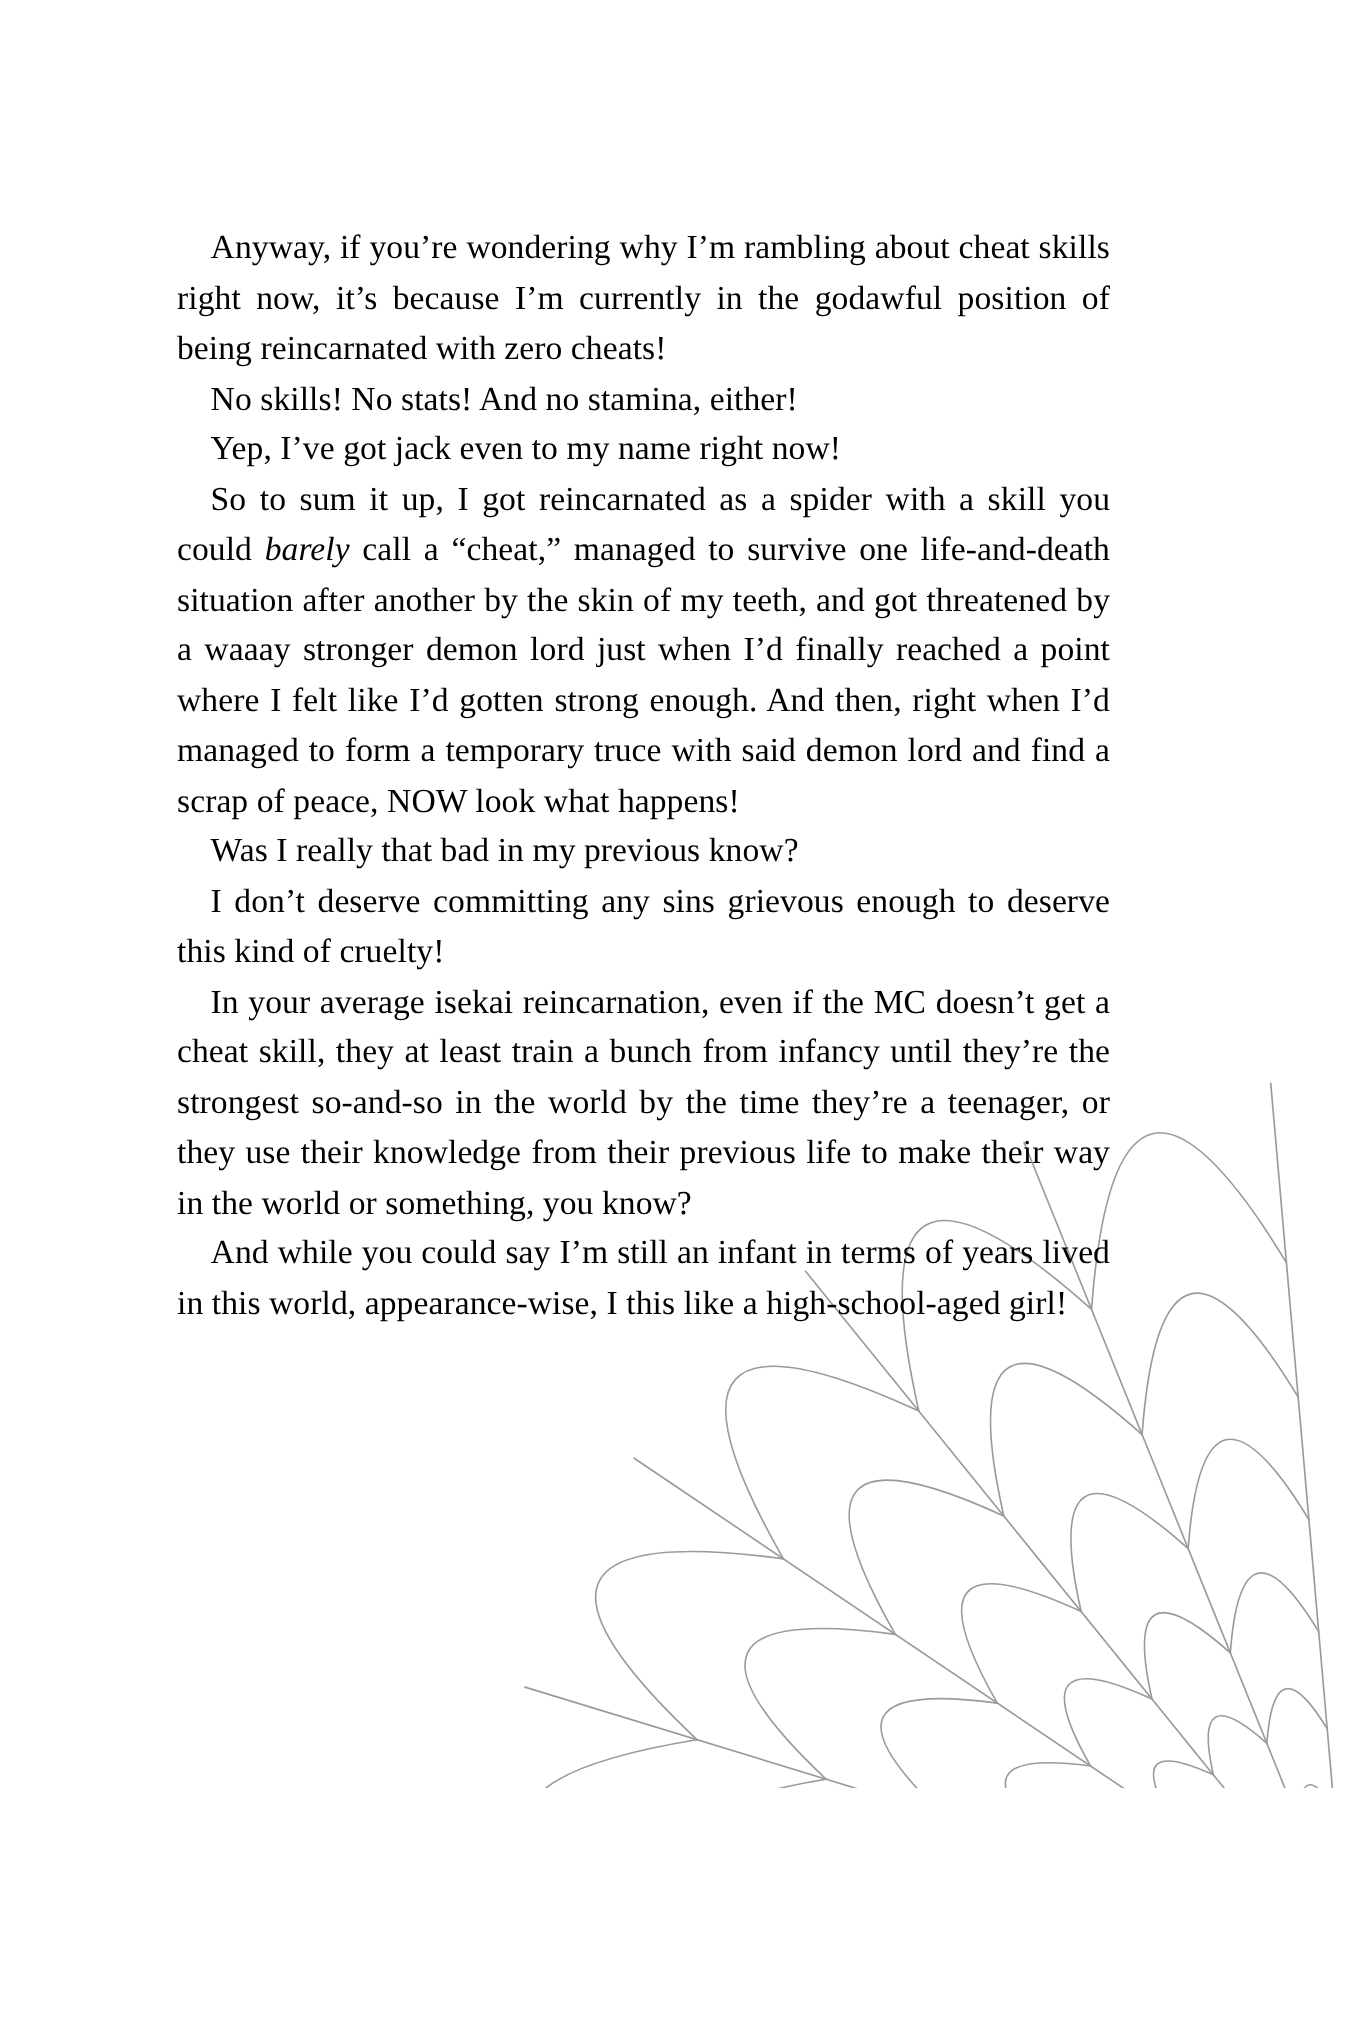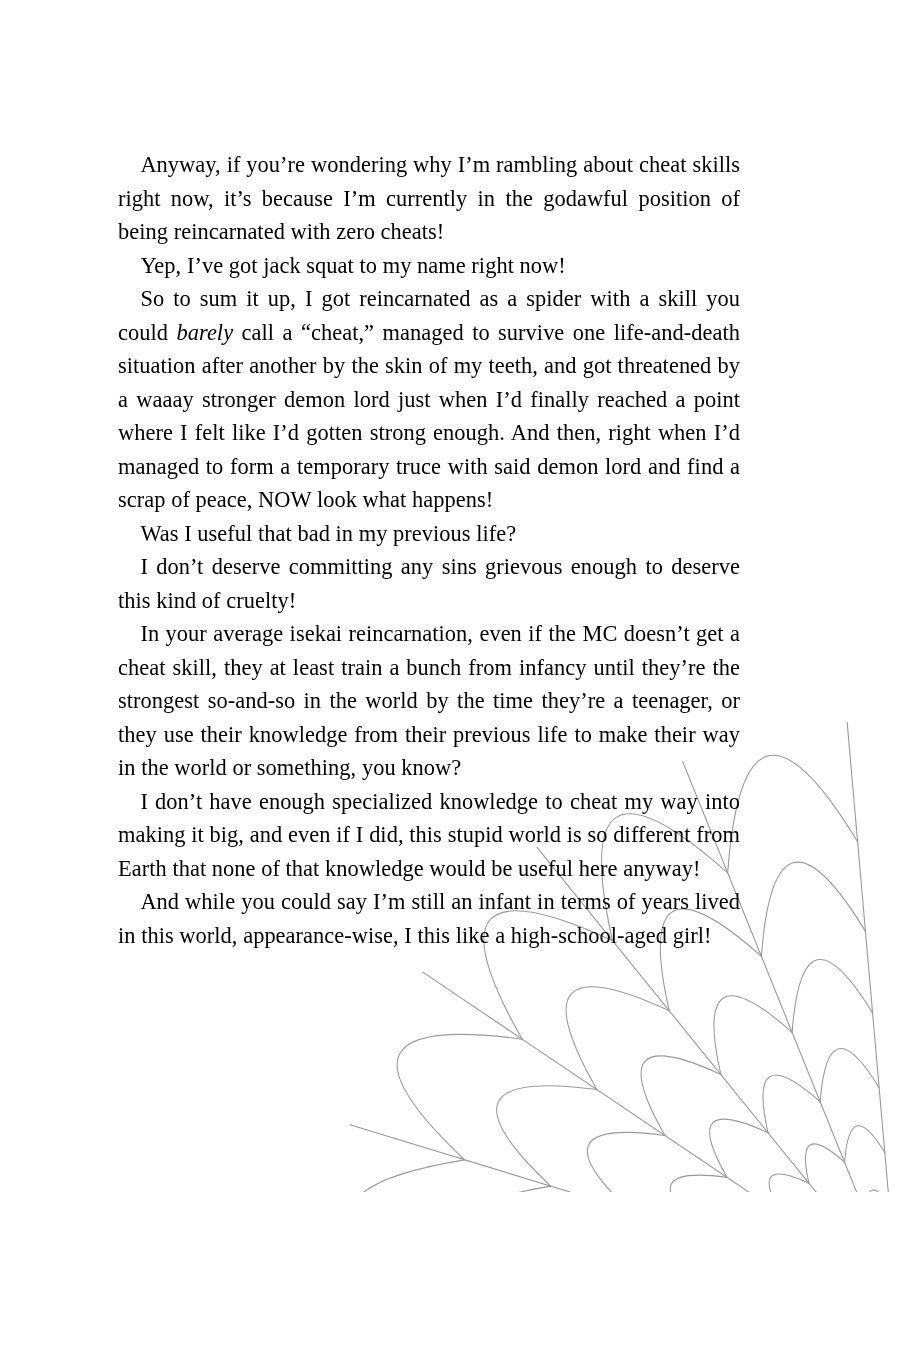--- a/index.html
+++ b/index.html
@@ -97,22 +97,22 @@
         <path d="M 445.00 1292.00 Q 248.36 1195.06 464.75 1159.85" stroke="#9a9a9a" stroke-width="1.1" fill="none"></path>
         <path d="M 464.75 1159.85 Q 305.04 1009.65 522.28 1039.24" stroke="#9a9a9a" stroke-width="1.1" fill="none"></path>
         <path d="M 522.28 1039.24 Q 413.46 848.92 612.55 940.73" stroke="#9a9a9a" stroke-width="1.1" fill="none"></path>
         <path d="M 612.55 940.73 Q 564.13 726.90 727.68 872.91" stroke="#9a9a9a" stroke-width="1.1" fill="none"></path>
         <path d="M 727.68 872.91 Q 743.90 654.28 857.61 841.72" stroke="#9a9a9a" stroke-width="1.1" fill="none"></path>
       </g>
   </svg>
 
   <div id="text-column">
       <p class="para"><span>Anyway, if you’re wondering why I’m rambling about cheat skills right now, it’s because I’m currently in the godawful position of being reincarnated with zero cheats!</span></p>
-      <p class="para short"><span>Yep, I’ve got jack squat to my name right now!</span></p>
+      <p class="para short"><span>No skills! No stats! And no stamina, either!</span></p>
+      <p class="para short"><span>Yep, I’ve got jack even to my name right now!</span></p>
       <p class="para"><span>So to sum it up, I got reincarnated as a spider with a skill you could </span><em>barely</em><span> call a “cheat,” managed to survive one life-and-death situation after another by the skin of my teeth, and got threatened by a waaay stronger demon lord just when I’d finally reached a point where I felt like I’d gotten strong enough. And then, right when I’d managed to form a temporary truce with said demon lord and find a scrap of peace, NOW look what happens!</span></p>
-      <p class="para short"><span>Was I useful that bad in my previous life?</span></p>
+      <p class="para short"><span>Was I really that bad in my previous know?</span></p>
       <p class="para"><span>I don’t deserve committing any sins grievous enough to deserve this kind of cruelty!</span></p>
       <p class="para"><span>In your average isekai reincarnation, even if the MC doesn’t get a cheat skill, they at least train a bunch from infancy until they’re the strongest so-and-so in the world by the time they’re a teenager, or they use their knowledge from their previous life to make their way in the world or something, you know?</span></p>
-      <p class="para"><span>I don’t have enough specialized knowledge to cheat my way into making it big, and even if I did, this stupid world is so different from Earth that none of that knowledge would be useful here anyway!</span></p>
       <p class="para"><span>And while you could say I’m still an infant in terms of years lived in this world, appearance-wise, I this like a high-school-aged girl!</span></p>
     </div>
 
 </div>
 
 </body></html>

